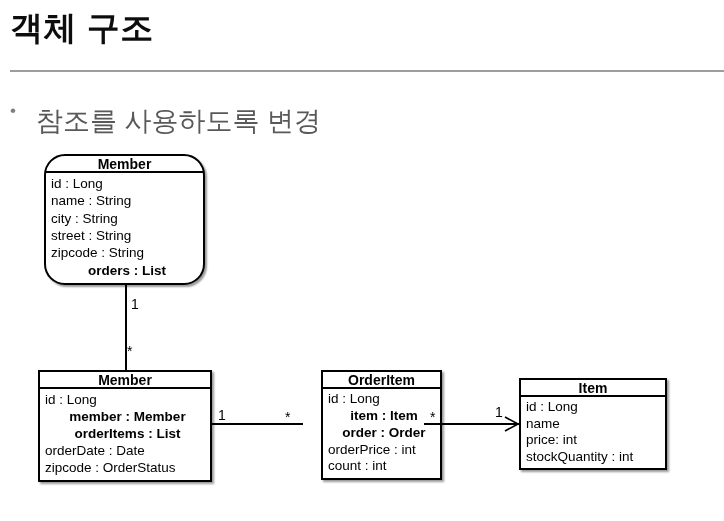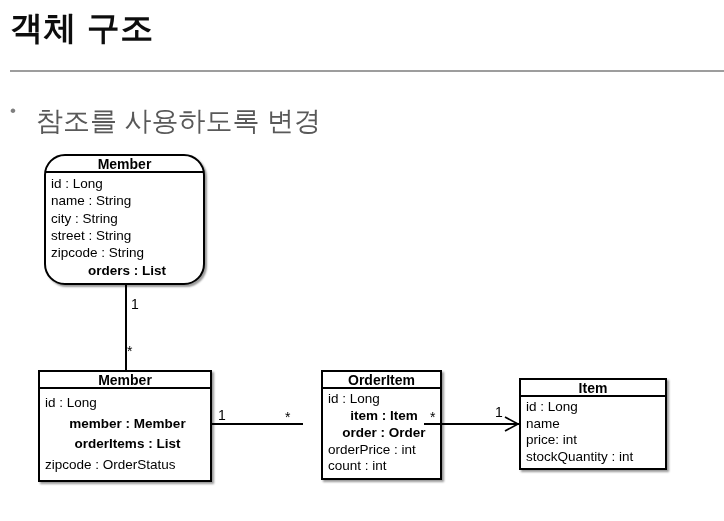--- a/index.html
+++ b/index.html
@@ -84,20 +84,21 @@
       <div class="uml-row bold">orders : List</div>
     </div>
   </div>
 
   <div class="uml-box" id="box-order">
     <div class="uml-header">Member</div>
     <div class="uml-attrs">
       <div class="uml-row">id : Long</div>
       <div class="uml-row bold">member : Member</div>
       <div class="uml-row bold">orderItems : List</div>
+      <div class="uml-row">orderDate : Date</div>
       <div class="uml-row">zipcode : OrderStatus</div>
     </div>
   </div>
 
   <div class="uml-box" id="box-orderitem">
     <div class="uml-header">OrderItem</div>
     <div class="uml-attrs">
       <div class="uml-row">id : Long</div>
       <div class="uml-row bold">item : Item</div>
       <div class="uml-row bold">order : Order</div>

